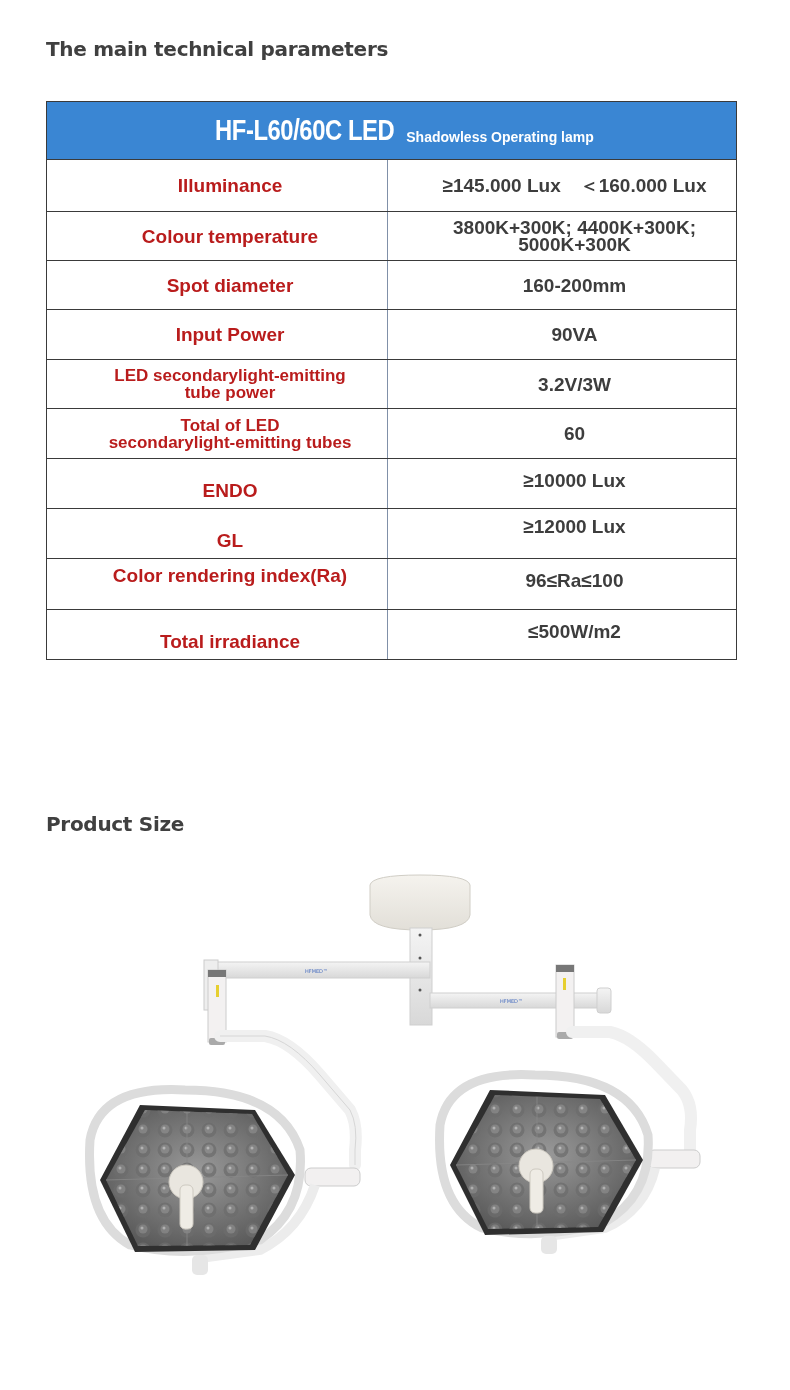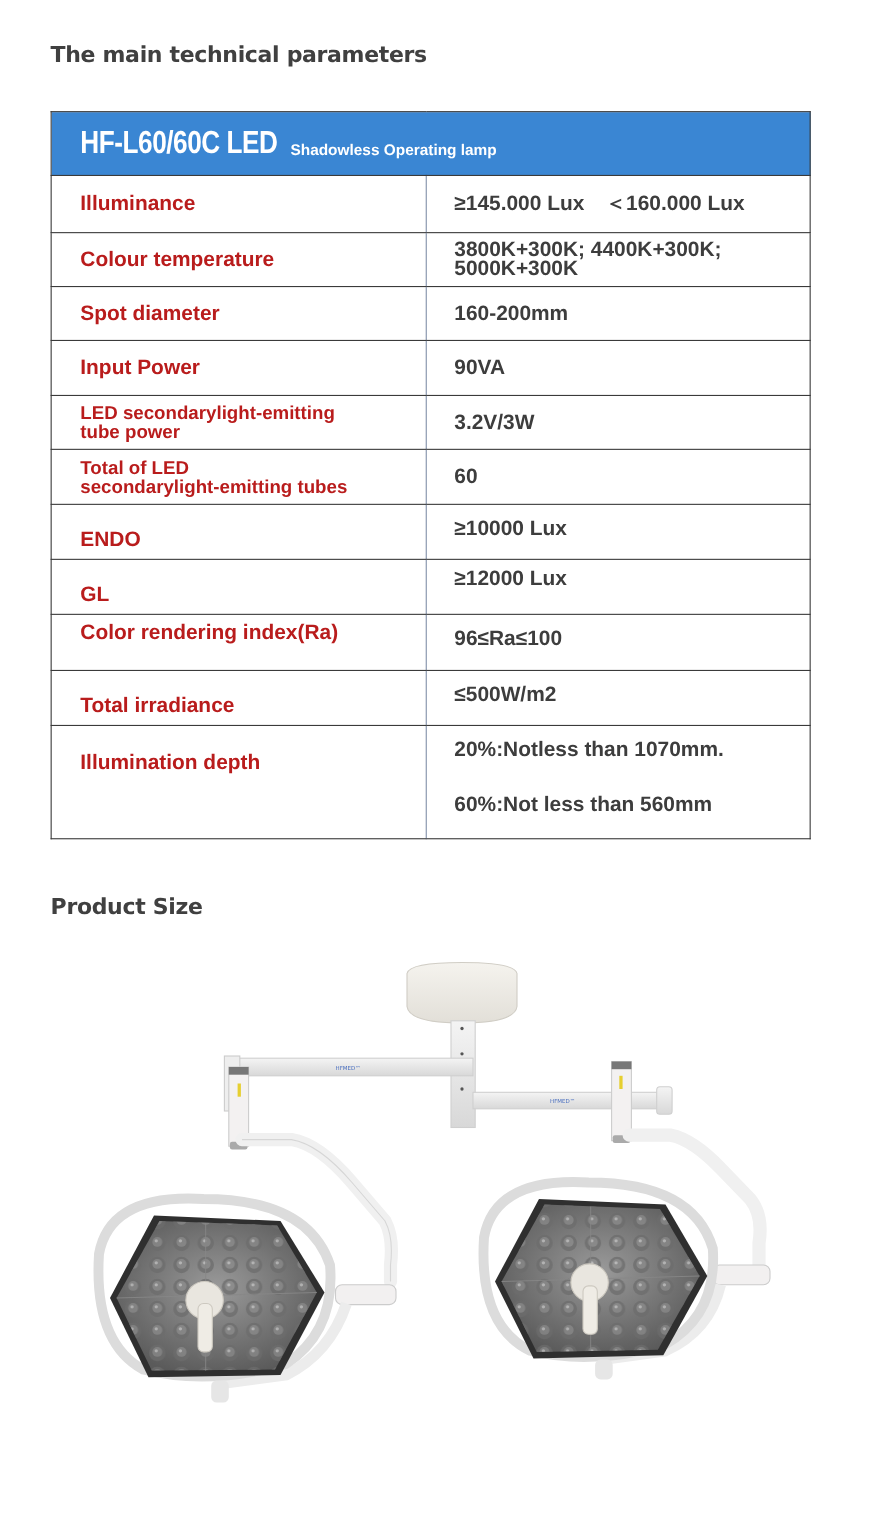--- a/index.html
+++ b/index.html
@@ -2,21 +2,21 @@
 <html><head>
 <meta charset="utf-8">
 <style>
   html, body { margin: 0; padding: 0; background: #ffffff; }
   body { width: 790px; height: 1390px; position: relative; overflow: hidden; font-family: "DejaVu Sans", sans-serif; }
   .section-title { position: absolute; left: 46px; font-family: "DejaVu Sans", sans-serif; font-weight: bold; color: #404040; font-size: 20px; letter-spacing: -0.3px; margin: 0; }
   #title1 { top: 37px; }
   #title2 { top: 812px; }
 
   table.params { position: absolute; left: 46px; top: 101px; width: 691px; border-collapse: collapse; font-family: "Liberation Sans", sans-serif; font-weight: bold; }
-  table.params td { border: 1px solid #3a3a3a; padding: 0; vertical-align: middle; }
+  table.params td { border: 1px solid #3a3a3a; padding: 0; vertical-align: middle; text-align: center; }
   table.params td.c1 { border-right: 1px solid #8090a8; width: 314px; padding-left: 26px; color: #b91c1c; font-size: 19px; line-height: 19px; }
   table.params td.c2 { padding-left: 25px; color: #3d3d3d; font-size: 19px; line-height: 19px; }
   td.head { background: #3a86d3; height: 57px; border: 1px solid #3a3a3a; border-right: 1px solid #999; padding-left: 26px !important; }
   .head-model { color: #fff; font-family: "Liberation Sans", sans-serif; font-weight: bold; font-size: 29px; transform: scaleX(0.82); transform-origin: left center; display: inline-block; letter-spacing: -0.5px; vertical-align: baseline; }
   .head-sub { color: #fff; font-size: 14px; font-weight: bold; margin-left: -32px; vertical-align: baseline; position: relative; top: 2px; }
   td.small { font-size: 17px !important; line-height: 17px !important; }
   .top-al { vertical-align: top !important; }
   .bot-al { vertical-align: bottom !important; }
 
   .product { position: absolute; left: 0; top: 860px; width: 790px; height: 430px; }
@@ -66,24 +66,20 @@
     <td class="c1 bot-al" style="padding-bottom:8px">GL</td>
     <td class="c2 top-al" style="padding-top:8px">≥12000 Lux</td>
   </tr>
   <tr style="height:51px">
     <td class="c1 bot-al" style="padding-bottom:24px">Color rendering index(Ra)</td>
     <td class="c2 top-al" style="padding-top:12px">96≤Ra≤100</td>
   </tr>
   <tr style="height:50px">
     <td class="c1 bot-al" style="padding-bottom:8px">Total irradiance</td>
     <td class="c2 top-al" style="padding-top:12px">≤500W/m2</td>
-  </tr>
-  <tr style="height:103px">
-    <td class="c1 top-al" style="padding-top:24px">Illumination depth</td>
-    <td class="c2 top-al" style="padding-top:12px; line-height:19px"><span>20%:Notless than 1070mm.</span><br><br><span style="display:inline-block;margin-top:12px">60%:Not less than 560mm</span></td>
   </tr>
 </tbody>
   </table>
 
 <h1 class="section-title" id="title2">Product Size</h1>
 
 <div class="product">
   <svg width="790" height="430" viewBox="0 860 790 430" xmlns="http://www.w3.org/2000/svg">
     <defs>
       <linearGradient id="metal" x1="0" y1="0" x2="0" y2="1">

